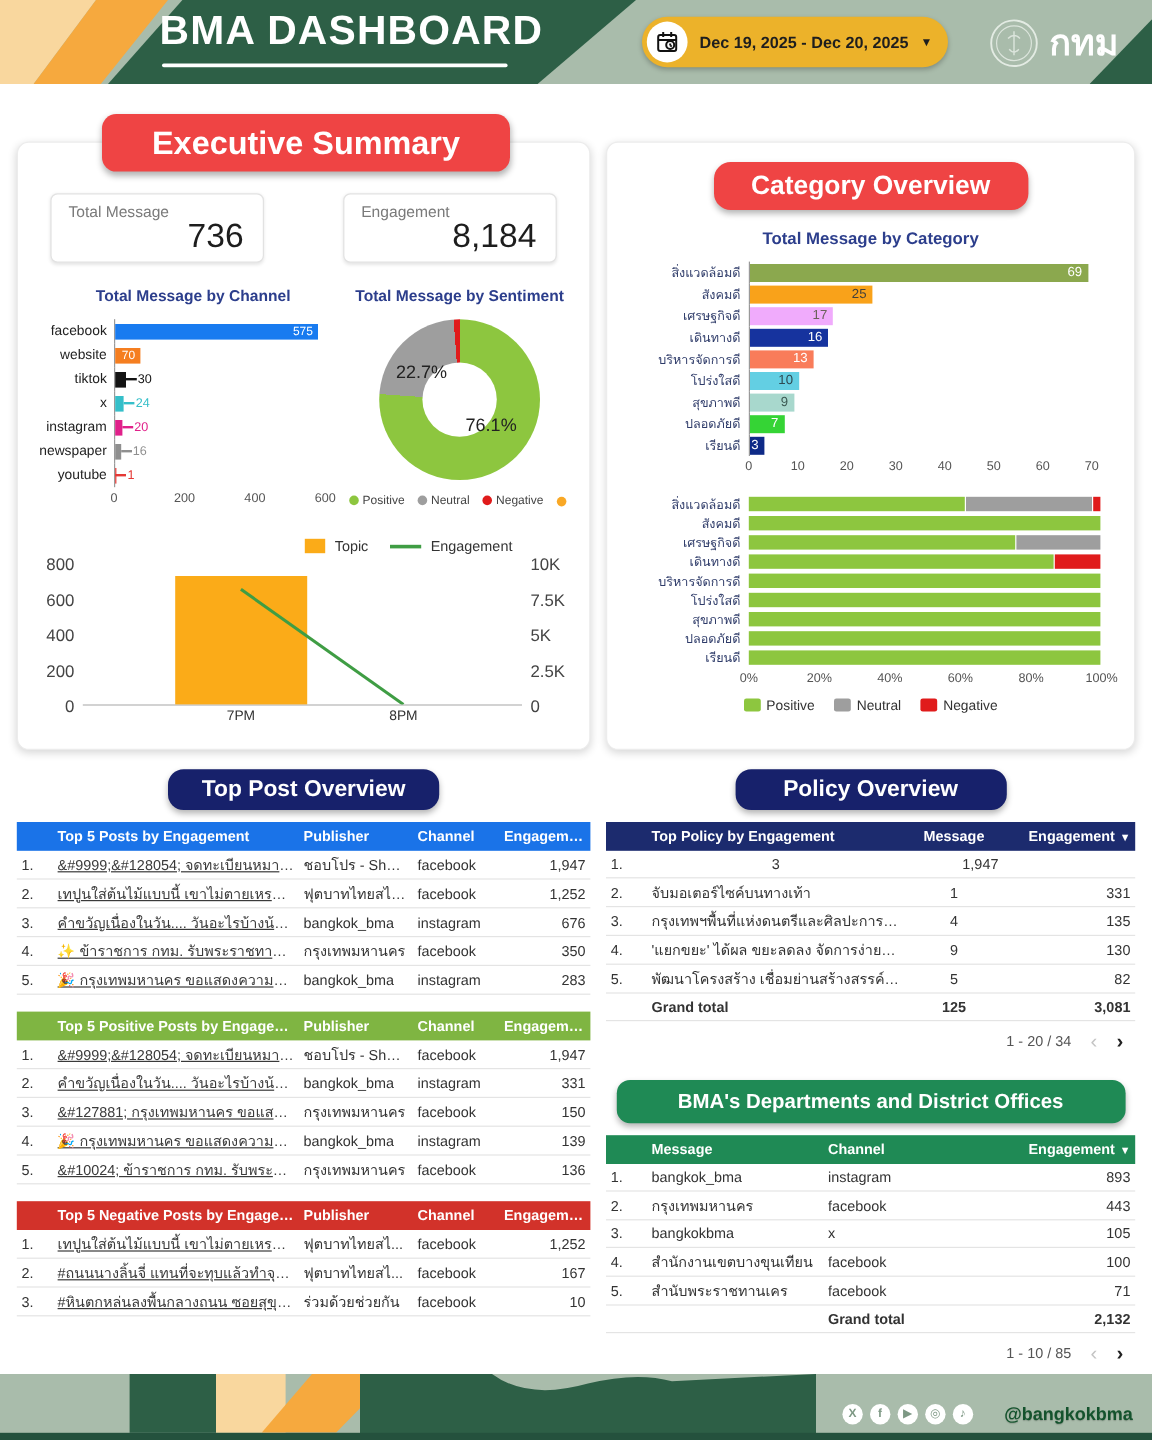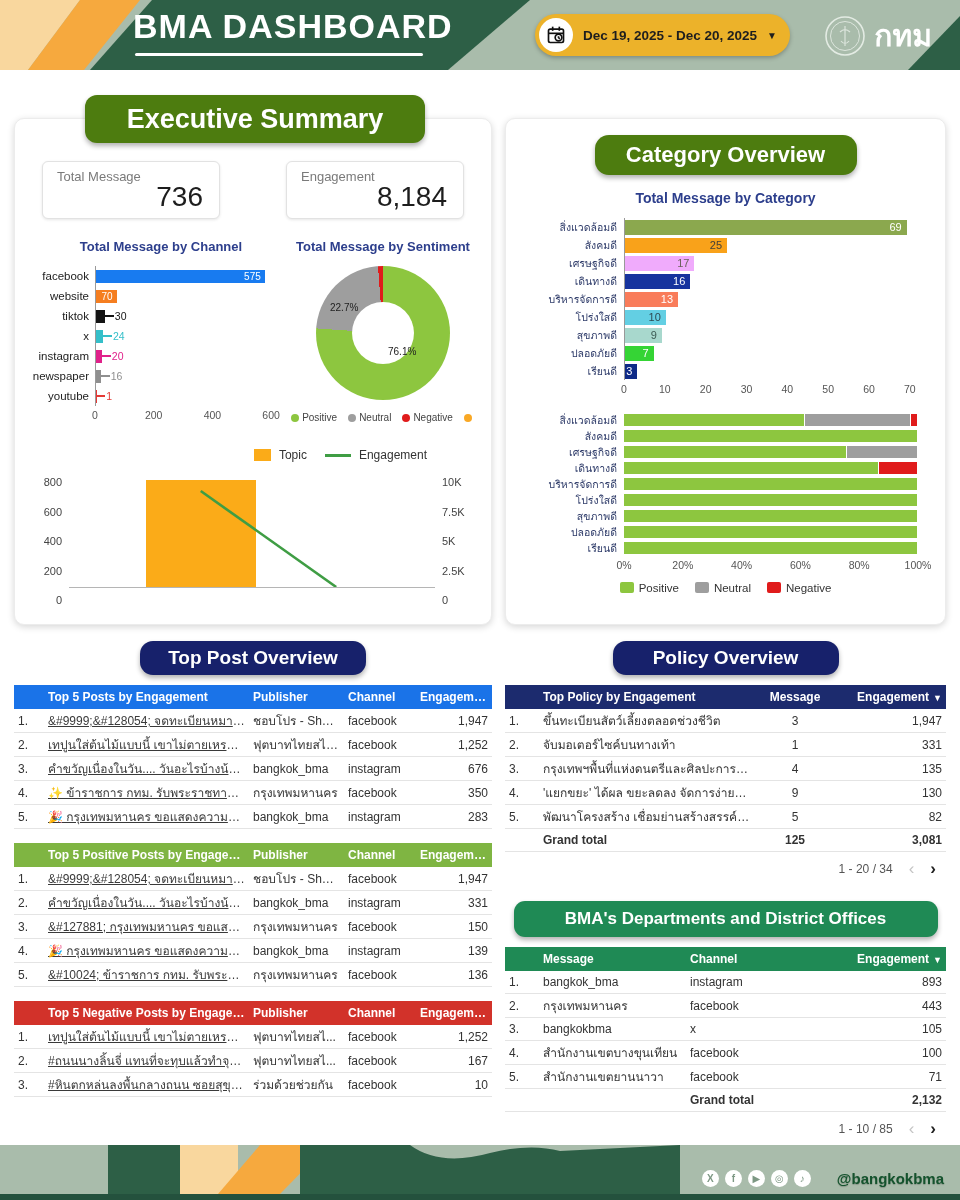--- a/index.html
+++ b/index.html
@@ -20,21 +20,21 @@
   .date-caret { margin-right:13px; font-size:10px; color:#1e1e1e; }
   .logo { position:absolute; right:28px; top:12px; display:flex; align-items:center; }
   .logo-text { color:#fff; font-size:30px; font-weight:bold; margin-left:8px; }
 
   
   main { display:flex; gap:13px; padding:0 14px; margin-top:48px; }
   .col-left { width:478px; }
   .col-right { width:441px; }
   .card { background:#fff; border:1px solid #ececec; border-radius:10px; box-shadow:0 2px 7px rgba(0,0,0,.16); position:relative; }
   .pill { color:#fff; font-weight:bold; border-radius:12px; display:flex; align-items:center; justify-content:center; box-shadow:0 3px 5px rgba(0,0,0,.3); }
-  .pill-green { background:#4d7c0f; }
+  .pill-green { background:#ef4444; }
   .pill-navy  { background:#17216b; }
   .pill-teal  { background:#1f8a55; }
 
   
   .exec-card { height:507px; padding:0 16px; }
   .exec-pill { position:absolute; top:-24px; left:70px; width:340px; height:48px; font-size:27px; }
   .kpi-row { margin-top:42px; display:flex; justify-content:center; gap:66px;align-items:center; }
   .kpi { width:178px; height:58px; border:1px solid #e2e2e2; border-radius:6px; box-shadow:0 1px 3px rgba(0,0,0,.10); padding:7px 16px 4px 14px; background:#fff; }
   .kpi-label { font-size:13px; color:#7a7a7a; }
   .kpi-value { font-size:28px; color:#1d1d1d; text-align:right; margin-top:-3px; }
@@ -46,30 +46,30 @@
   .ch-label { width:64px; text-align:right; padding-right:6px; font-size:11.5px; color:#222; }
   .ch-plot { position:relative; width:182px; border-left:1px solid #9a9a9a; height:100%; display:flex; align-items:center; }
   .ch-bar { height:13px; display:flex; align-items:center; justify-content:flex-end; }
   .ch-in { color:#fff; font-size:10px; padding-right:4px; }
   .ch-dash { height:1.5px; width:9px; }
   .ch-out { font-size:10.5px; margin-left:1px; }
   .axis { position:relative; height:15px; margin-top:3px; }
   .axis span { position:absolute; transform:translateX(-50%); font-size:10.5px; color:#555; }
   .donut { width:134px; height:134px; border-radius:50%; margin:2px auto 0; position:relative; }
   .donut::after { content:""; position:absolute; left:50%; top:50%; width:62px; height:62px; background:#fff; border-radius:50%; transform:translate(-50%,-50%); }
-  .donut-lab { position:absolute; font-size:10px; color:#222; z-index:2; }
+  .donut-lab { position:absolute; font-size:15px; color:#222; z-index:2; }
   .legend { display:flex; justify-content:center; align-items:center; gap:11px; margin-top:12px; font-size:10px; color:#444; }
   .dot { width:8px; height:8px; border-radius:50%; display:inline-block; margin-right:3px; vertical-align:-1px; }
   
   .trend { margin-top:24px; }
   .trend-legend { display:flex; justify-content:flex-end; align-items:center; gap:8px; font-size:12px; color:#333; margin-right:48px; }
   .sw-bar { width:17px; height:12px; background:#fbab18; display:inline-block; }
   .sw-line { width:26px; height:3px; background:#3f9d44; display:inline-block; }
   .trend-body { display:flex; margin-top:8px; }
-  .t-ax { position:relative; height:118px; font-size:11px; color:#444;margin-top:12px; }
+  .t-ax { position:relative; height:118px; font-size:14px; color:#444; }
   .t-ax.l { width:38px; } .t-ax.r { width:40px; }
   .t-ax span { position:absolute; transform:translateY(-50%); }
   .t-ax.l span { right:7px; } .t-ax.r span { left:7px; }
   .t-plot { position:relative; flex:1; height:118px; border-bottom:1px solid #b5b5b5; }
   .t-bar { position:absolute; bottom:0; background:#fbab18; }
   .t-svg { position:absolute; inset:0; width:100%; height:100%; }
   .t-x { position:relative; height:17px; margin-top:3px; }
   .t-x span { position:absolute; transform:translateX(-50%); font-size:11.5px; color:#333; }
 
   
@@ -272,20 +272,24 @@
           <div class="t-ax r" id="trend-right-axis">
               <span style="top: 0%;">10K</span>
               <span style="top: 25%;">7.5K</span>
               <span style="top: 50%;">5K</span>
               <span style="top: 75%;">2.5K</span>
               <span style="top: 100%;">0</span>
             </div>
         </div>
         <div style="display:flex">
           <div style="width:38px"></div>
+          <div class="t-x" id="trend-x" style="flex:1">
+              <span style="left: 36%;">7PM</span>
+              <span style="left: 73%;">8PM</span>
+            </div>
           <div style="width:40px"></div>
         </div>
       </div>
     </div>
 
     <div class="pill pill-navy section-pill">Top Post Overview</div>
     <div id="table-posts" class="tbl">
         <div class="tr head g-posts h-blue">
           <div class="cell "></div>
           <div class="cell ">Top 5 Posts by Engagement</div>
@@ -553,21 +557,20 @@
     <div class="pill pill-navy section-pill">Policy Overview</div>
     <div id="table-policy" class="tbl">
         <div class="tr head g-policy h-navy">
           <div class="cell "></div>
           <div class="cell ">Top Policy by Engagement</div>
           <div class="cell c-c">Message</div>
           <div class="cell c-r">Engagement<span class="sort">▼</span></div>
         </div>
         <div class="tr g-policy">
           <div class="cell">1.</div>
-          <div class="cell">ขึ้นทะเบียนสัตว์เลี้ยงตลอดช่วงชีวิต</div>
           <div class="cell c-c">3</div>
           <div class="cell c-r">1,947</div>
         </div>
         <div class="tr g-policy">
           <div class="cell">2.</div>
           <div class="cell">จับมอเตอร์ไซค์บนทางเท้า</div>
           <div class="cell c-c">1</div>
           <div class="cell c-r">331</div>
         </div>
         <div class="tr g-policy">
@@ -628,21 +631,21 @@
           <div class="cell c-r">105</div>
         </div>
         <div class="tr g-dept">
           <div class="cell">4.</div>
           <div class="cell">สำนักงานเขตบางขุนเทียน</div>
           <div class="cell">facebook</div>
           <div class="cell c-r">100</div>
         </div>
         <div class="tr g-dept">
           <div class="cell">5.</div>
-          <div class="cell">สำนักงานเขตยานนาวา</div>
+          <div class="cell">สำนับพระราชทานเคร</div>
           <div class="cell">facebook</div>
           <div class="cell c-r">71</div>
         </div>
         <div class="tr g-dept">
           <div class="cell"></div>
           <div class="cell"></div>
           <div class="cell bold">Grand total</div>
           <div class="cell c-r bold">2,132</div>
         </div>
         <div class="pager">

